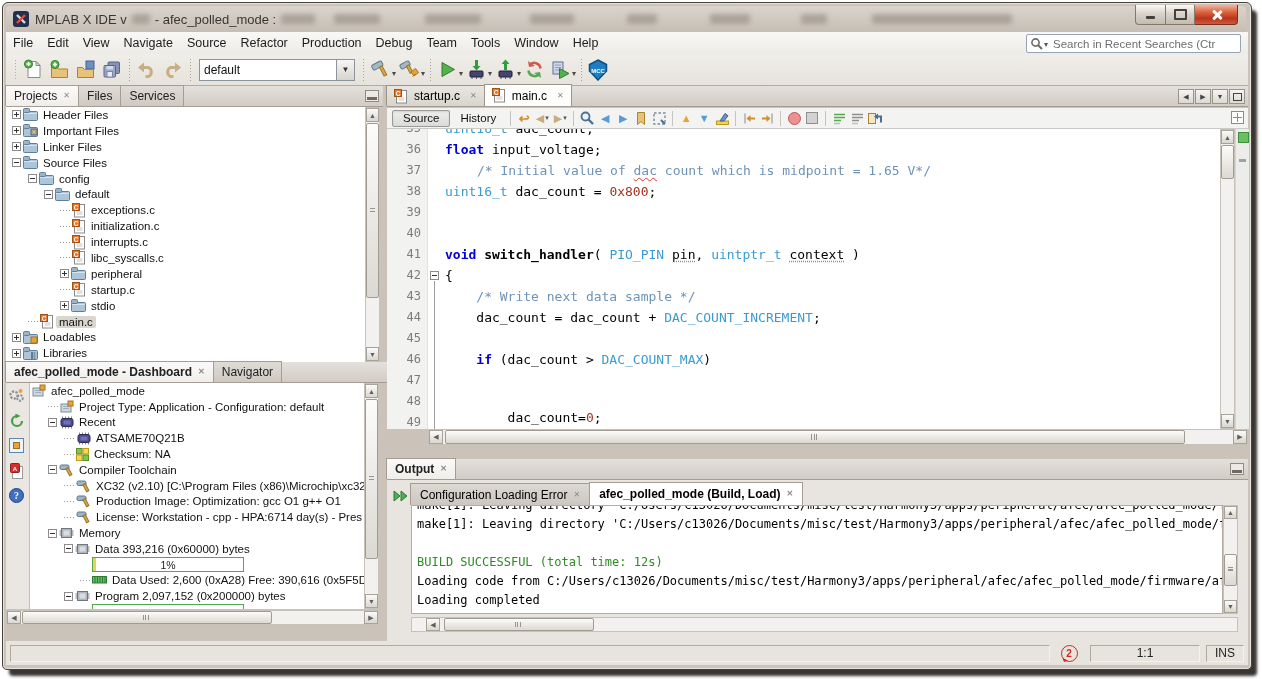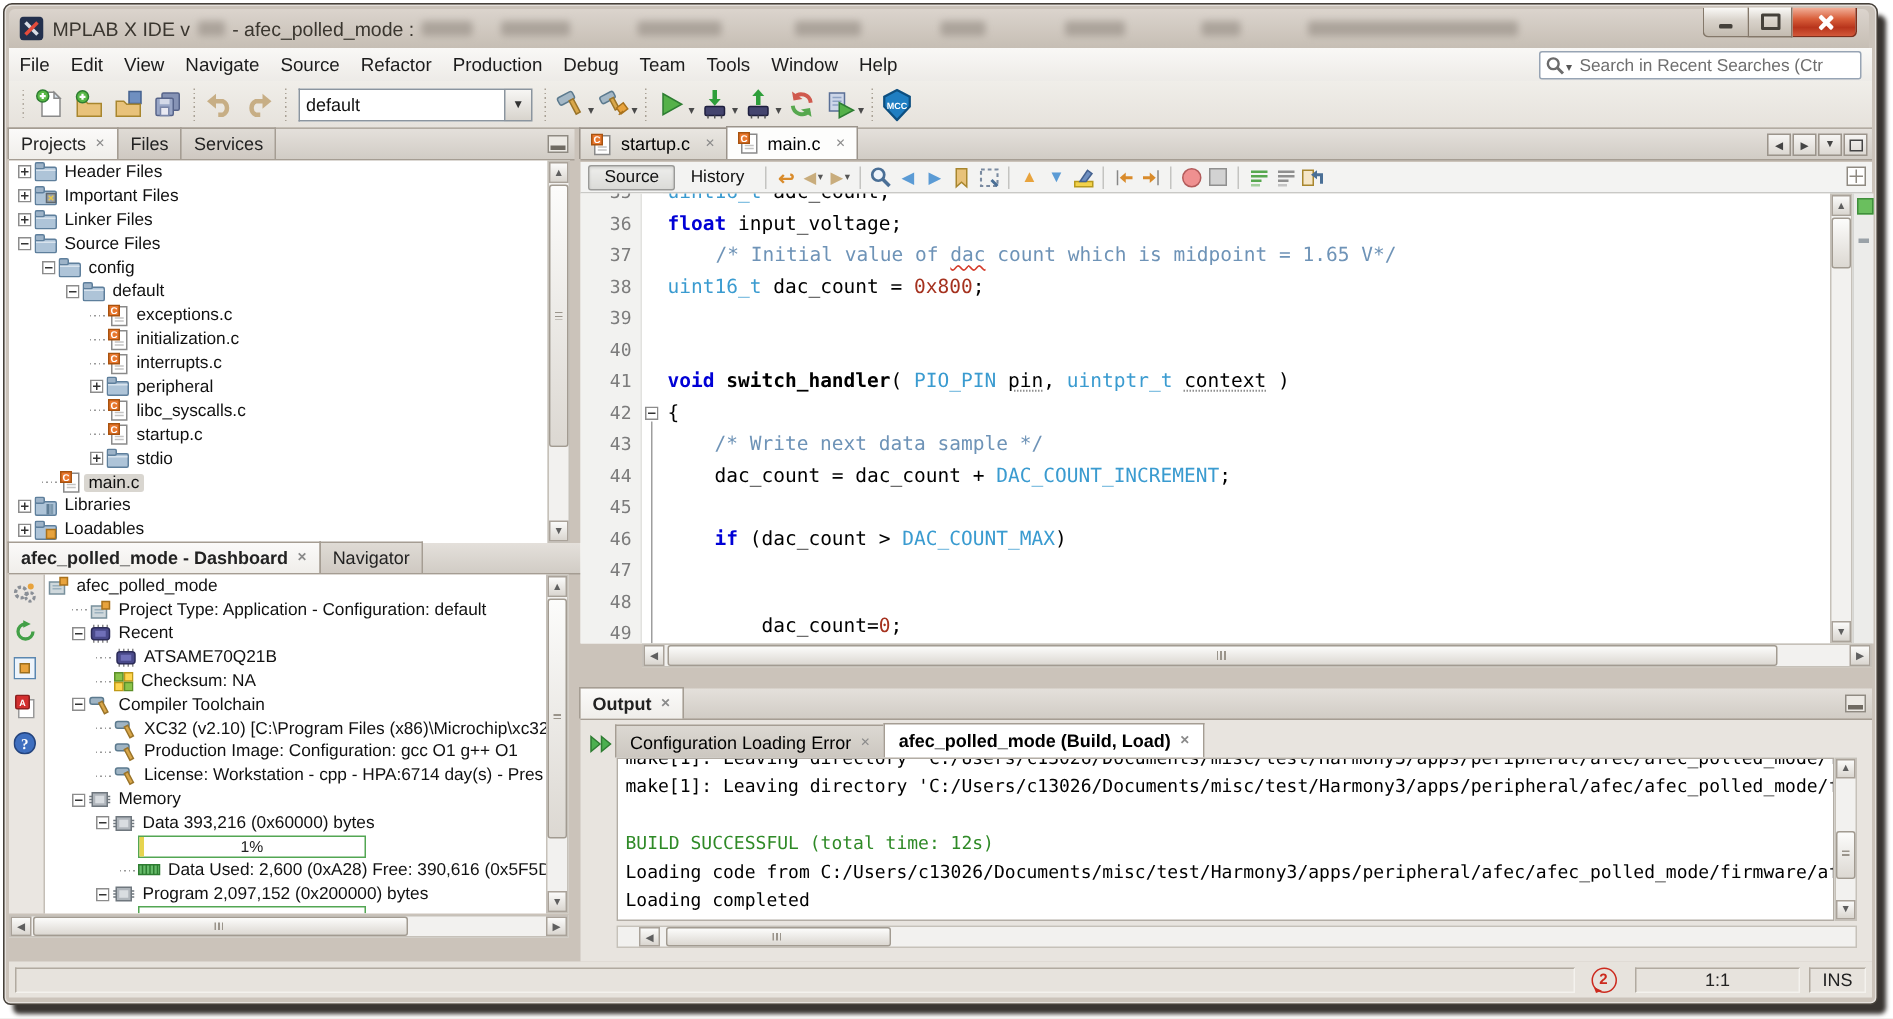--- a/index.html
+++ b/index.html
@@ -503,50 +503,50 @@
               <rect x="2.5" y="1.5" width="10" height="12.5" fill="#fff" stroke="#8a8a8a"></rect>
               <path d="M4.5 9 h6 M4.5 11 h6" stroke="#c4c4c4"></path>
               <rect x="0.5" y="0.5" width="7" height="7" fill="#e8762d" stroke="#a8520f"></rect>
               <text x="4" y="6.5" font-size="6.5" fill="#fff" text-anchor="middle" font-family="sans-serif" font-weight="bold">C</text>
             </svg>
           </span>
           <span class="lbl">interrupts.c</span>
         </div>
         <div class="tree-row" style="height:15.9px">
           <span style="width:54px;flex:none;"></span>
-          <span class="exp">
-            <svg width="9" height="9">
-              <rect x="0.5" y="0.5" width="8" height="8" fill="#fff" stroke="#8c8c8c"></rect>
-              <path d="M2 4.5 h5 M4.5 2 v5" stroke="#333"></path>
-            </svg>
-          </span>
-          <span class="ticon">
-            <svg width="15" height="13">
-              <rect x="0.5" y="3.5" width="14" height="9" rx="1" fill="#aec4d8" stroke="#5e7f9c"></rect>
-              <rect x="0.5" y="0.5" width="6" height="4" rx="1" fill="#9db3c8" stroke="#5e7f9c"></rect>
-              <path d="M1 5.5 h13" stroke="#d9e4ee"></path>
-            </svg>
-          </span>
-          <span class="lbl">peripheral</span>
-        </div>
-        <div class="tree-row" style="height:15.9px">
-          <span style="width:54px;flex:none;"></span>
           <span class="stub"></span>
           <span class="ticon">
             <svg width="14" height="15">
               <rect x="2.5" y="1.5" width="10" height="12.5" fill="#fff" stroke="#8a8a8a"></rect>
               <path d="M4.5 9 h6 M4.5 11 h6" stroke="#c4c4c4"></path>
               <rect x="0.5" y="0.5" width="7" height="7" fill="#e8762d" stroke="#a8520f"></rect>
               <text x="4" y="6.5" font-size="6.5" fill="#fff" text-anchor="middle" font-family="sans-serif" font-weight="bold">C</text>
             </svg>
           </span>
           <span class="lbl">libc_syscalls.c</span>
         </div>
         <div class="tree-row" style="height:15.9px">
           <span style="width:54px;flex:none;"></span>
+          <span class="exp">
+            <svg width="9" height="9">
+              <rect x="0.5" y="0.5" width="8" height="8" fill="#fff" stroke="#8c8c8c"></rect>
+              <path d="M2 4.5 h5 M4.5 2 v5" stroke="#333"></path>
+            </svg>
+          </span>
+          <span class="ticon">
+            <svg width="15" height="13">
+              <rect x="0.5" y="3.5" width="14" height="9" rx="1" fill="#aec4d8" stroke="#5e7f9c"></rect>
+              <rect x="0.5" y="0.5" width="6" height="4" rx="1" fill="#9db3c8" stroke="#5e7f9c"></rect>
+              <path d="M1 5.5 h13" stroke="#d9e4ee"></path>
+            </svg>
+          </span>
+          <span class="lbl">peripheral</span>
+        </div>
+        <div class="tree-row" style="height:15.9px">
+          <span style="width:54px;flex:none;"></span>
           <span class="stub"></span>
           <span class="ticon">
             <svg width="14" height="15">
               <rect x="2.5" y="1.5" width="10" height="12.5" fill="#fff" stroke="#8a8a8a"></rect>
               <path d="M4.5 9 h6 M4.5 11 h6" stroke="#c4c4c4"></path>
               <rect x="0.5" y="0.5" width="7" height="7" fill="#e8762d" stroke="#a8520f"></rect>
               <text x="4" y="6.5" font-size="6.5" fill="#fff" text-anchor="middle" font-family="sans-serif" font-weight="bold">C</text>
             </svg>
           </span>
           <span class="lbl">startup.c</span>
@@ -586,42 +586,42 @@
           <span class="exp">
             <svg width="9" height="9">
               <rect x="0.5" y="0.5" width="8" height="8" fill="#fff" stroke="#8c8c8c"></rect>
               <path d="M2 4.5 h5 M4.5 2 v5" stroke="#333"></path>
             </svg>
           </span>
           <span class="ticon">
             <svg width="15" height="13">
               <rect x="0.5" y="3.5" width="14" height="9" rx="1" fill="#aec4d8" stroke="#5e7f9c"></rect>
               <rect x="0.5" y="0.5" width="6" height="4" rx="1" fill="#9db3c8" stroke="#5e7f9c"></rect>
-              <rect x="8" y="5" width="2" height="7" fill="#5f7d95"></rect>
-              <rect x="10.5" y="5" width="2" height="7" fill="#7d99ae"></rect>
-            </svg>
-          </span>
-          <span class="lbl">Libraries</span>
+              <rect x="8" y="6" width="6" height="6" fill="#e8a33d" stroke="#a8711c"></rect>
+            </svg>
+          </span>
+          <span class="lbl">Loadables</span>
         </div>
         <div class="tree-row" style="height:15.9px">
           <span style="width:6px;flex:none;"></span>
           <span class="exp">
             <svg width="9" height="9">
               <rect x="0.5" y="0.5" width="8" height="8" fill="#fff" stroke="#8c8c8c"></rect>
               <path d="M2 4.5 h5 M4.5 2 v5" stroke="#333"></path>
             </svg>
           </span>
           <span class="ticon">
             <svg width="15" height="13">
               <rect x="0.5" y="3.5" width="14" height="9" rx="1" fill="#aec4d8" stroke="#5e7f9c"></rect>
               <rect x="0.5" y="0.5" width="6" height="4" rx="1" fill="#9db3c8" stroke="#5e7f9c"></rect>
-              <rect x="8" y="6" width="6" height="6" fill="#e8a33d" stroke="#a8711c"></rect>
-            </svg>
-          </span>
-          <span class="lbl">Loadables</span>
+              <rect x="8" y="5" width="2" height="7" fill="#5f7d95"></rect>
+              <rect x="10.5" y="5" width="2" height="7" fill="#7d99ae"></rect>
+            </svg>
+          </span>
+          <span class="lbl">Libraries</span>
         </div>
       </div>
   <div class="sb" style="left:362px;top:104px;width:15px;height:255px;">
     <div class="sbtn" style="left:0;top:0;width:13px;height:14px;">▲</div>
     <div class="sb-thumb" style="left:0;top:15px;width:13px;height:175px;">
           <div class="grip-v"></div>
         </div>
     <div class="sbtn" style="left:0;bottom:0;width:13px;height:14px;">▼</div>
   </div>
 
@@ -774,21 +774,21 @@
         </div>
         <div class="tree-row" style="height:15.8px">
           <span style="width:34px;flex:none;"></span>
           <span class="stub"></span>
           <span class="ticon">
             <svg width="15" height="14">
               <rect x="1" y="2" width="9" height="4.5" rx="1.5" fill="#9fb4c4" stroke="#5c7a8e"></rect>
               <rect x="7.2" y="5" width="2.6" height="8" fill="#d9a74a" stroke="#9a742a" transform="rotate(-28 8.5 6)"></rect>
             </svg>
           </span>
-          <span class="lbl">Production Image: Configuration: gcc O1 g++ O1</span>
+          <span class="lbl">Production Image: Optimization: gcc O1 g++ O1</span>
         </div>
         <div class="tree-row" style="height:15.8px">
           <span style="width:34px;flex:none;"></span>
           <span class="stub"></span>
           <span class="ticon">
             <svg width="15" height="14">
               <rect x="1" y="2" width="9" height="4.5" rx="1.5" fill="#9fb4c4" stroke="#5c7a8e"></rect>
               <rect x="7.2" y="5" width="2.6" height="8" fill="#d9a74a" stroke="#9a742a" transform="rotate(-28 8.5 6)"></rect>
             </svg>
           </span>

